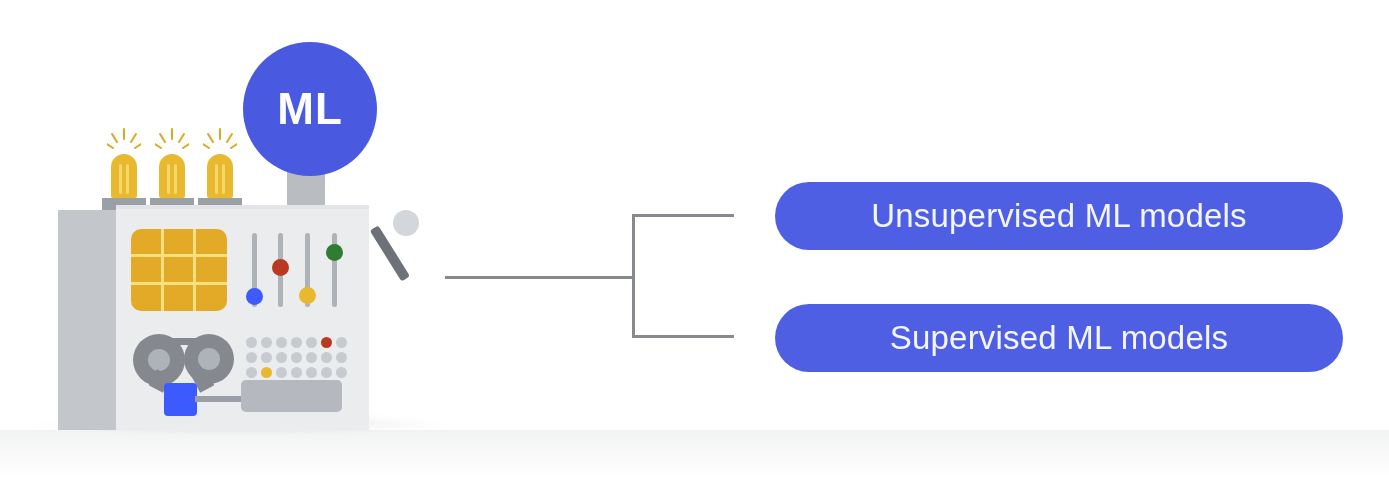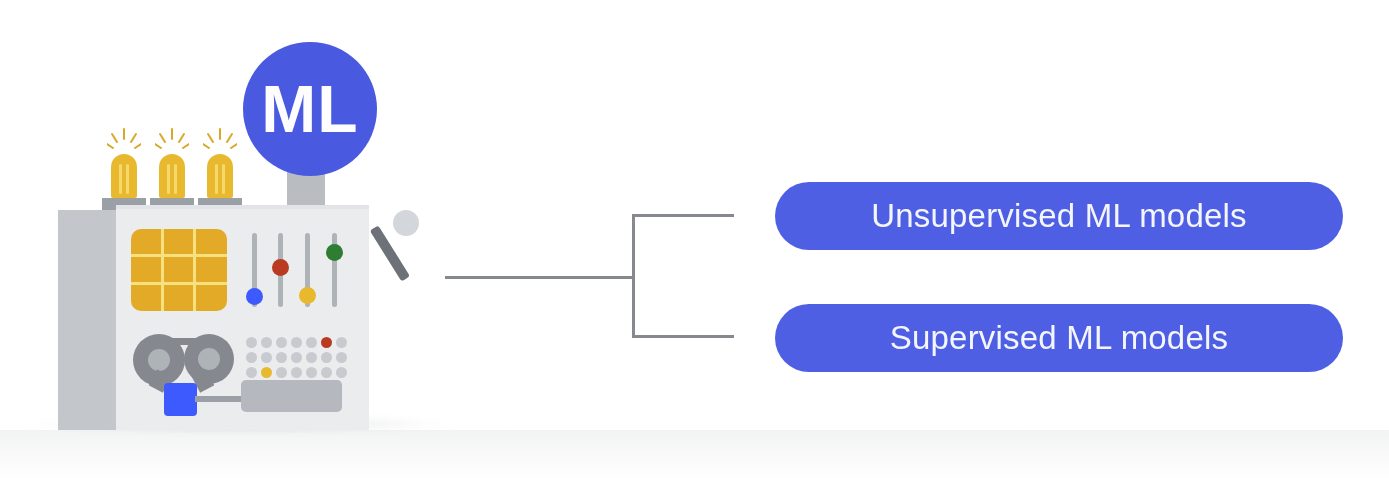--- a/index.html
+++ b/index.html
@@ -27,21 +27,21 @@
     position:absolute; left:287px; top:160px; width:38px; height:52px;
     background:#b9bdc2;
   }
   .ml-circle {
     position:absolute; left:243px; top:42px; width:134px; height:134px;
     border-radius:50%;
     background:#4a5ae0;
     display:flex; align-items:center; justify-content:center;
   }
   .ml-circle span {
-    color:#fdfdff; font-size:66px; font-weight:700; letter-spacing:1px;
+    color:#fdfdff; font-size:44px; font-weight:700; letter-spacing:1px;
     line-height:1; font-family:"Liberation Sans", sans-serif;text-align:right;
   }
 
   
   .bulb { position:absolute; width:34px; }
   .bulb .rays { position:absolute; left:0; top:0; width:34px; height:26px; }
   .bulb .glass {
     position:absolute; left:4px; top:26px; width:26px; height:44px;
     background:#e8b92e;
     border-radius:13px 13px 2px 2px;

